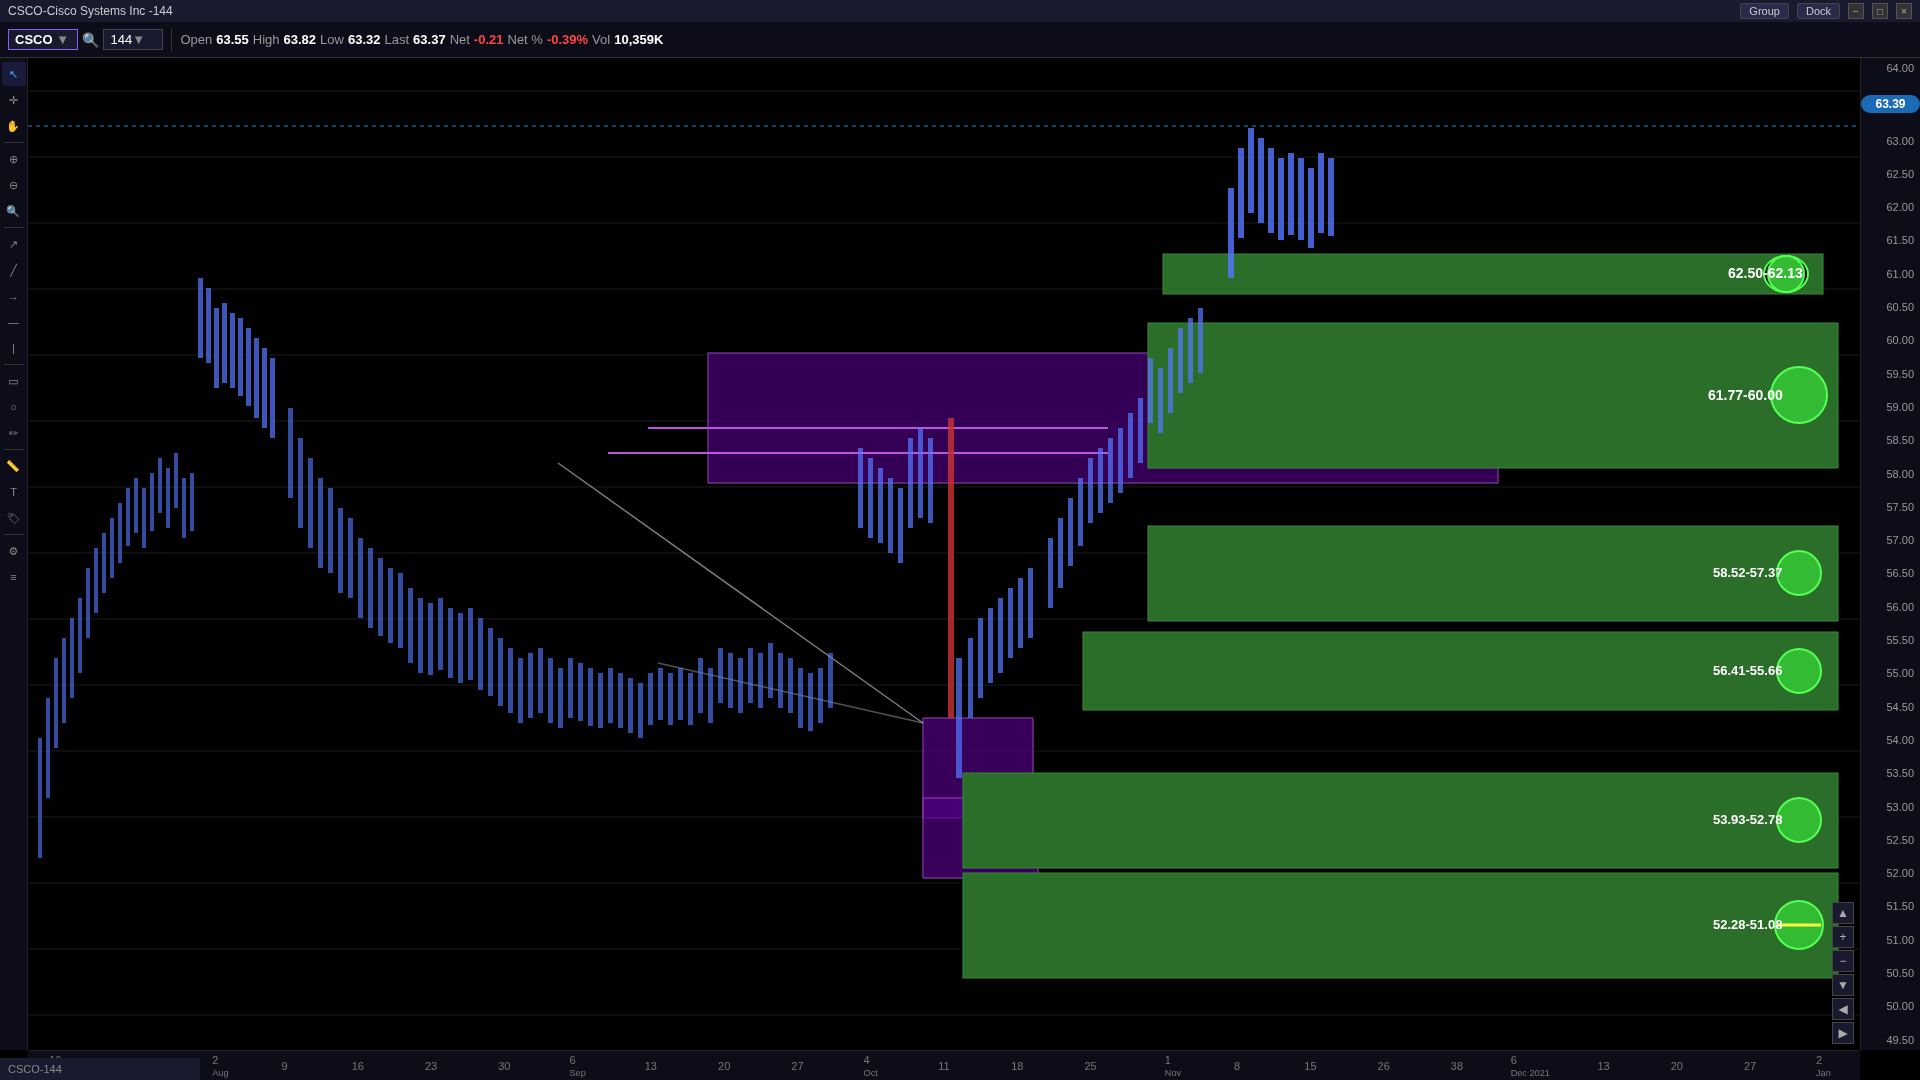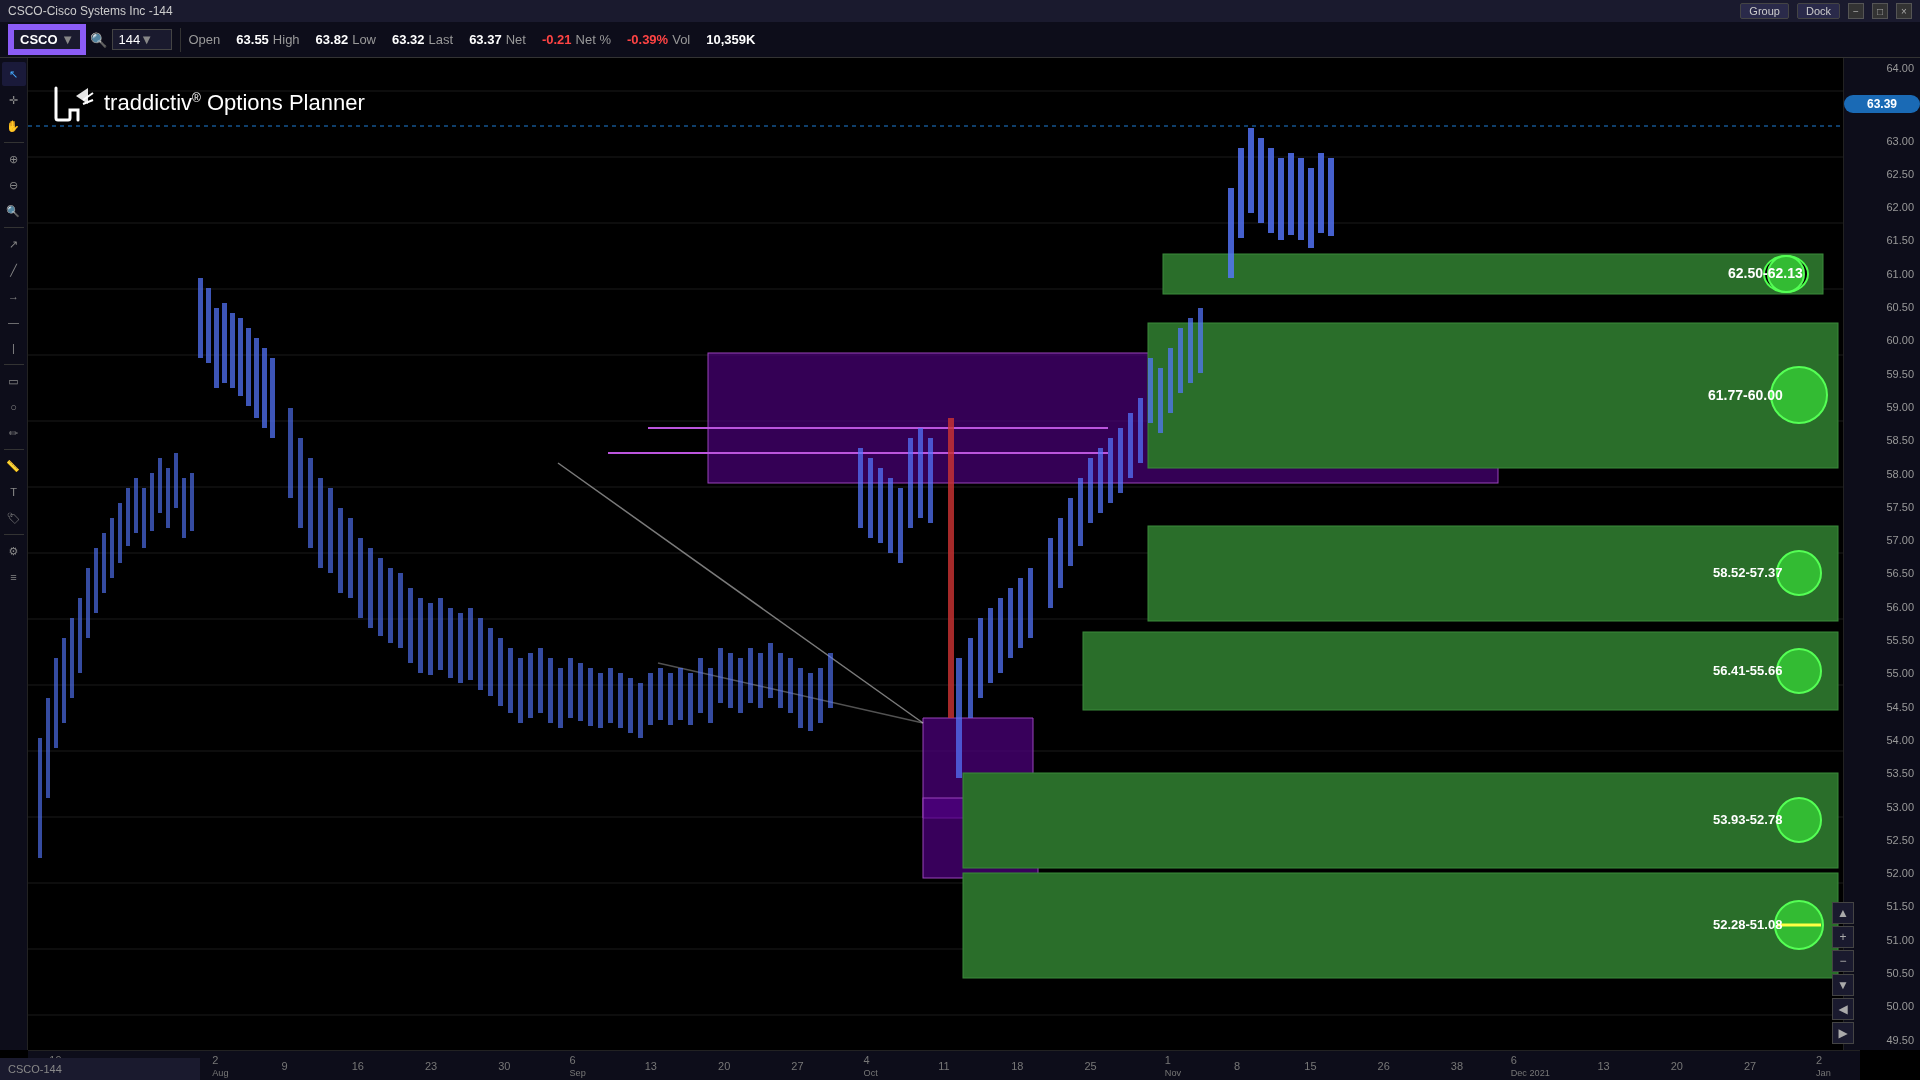--- a/index.html
+++ b/index.html
@@ -58,42 +58,42 @@
       background: #0d0d1a;
       display: flex;
       align-items: center;
       padding: 0 8px;
       gap: 4px;
       border-bottom: 1px solid #333;
       z-index: 99;
     }
     .toolbar-symbol {
       background: #1a1a2e;
-      border: 6px solid #8b5cf6;
+      border: 1px solid #8b5cf6;
       color: #fff;
       padding: 2px 6px;
       font-size: 13px;
       font-weight: bold;
       min-width: 70px;
     }
     .toolbar-interval {
       background: #1a1a2e;
       border: 1px solid #444;
       color: #fff;
       padding: 2px 6px;
       font-size: 13px;
       min-width: 60px;
       display: flex;
       align-items: center;
     }
     .toolbar-sep { width: 1px; height: 24px; background: #333; margin: 0 4px; }
     .price-field {
       display: flex;
       align-items: center;
-      gap: 16px;
+      gap: 4px;
       font-size: 13px;
       justify-content: center;
     }
     .price-label { color: #999; }
     .price-value { color: #fff; font-weight: bold; }
     .price-value.negative { color: #ff4444; }
 
     
     #left-tools {
       position: absolute;
@@ -118,21 +118,21 @@
       font-size: 11px;
       border-radius: 2px;
     }
     .tool-btn.active { color: #4af; background: #1a1a3a; }
     .tool-sep { width: 20px; height: 1px; background: #333; margin: 2px 0; }
 
     
     #right-axis {
       position: absolute;
       top: 58px; right: 0;
-      width: 77px;
+      width: 60px;
       bottom: 30px;
       background: #0d0d1a;
       border-left: 1px solid #222;
       z-index: 98;
       display: flex;
       flex-direction: column;
       justify-content: space-between;
       padding: 4px 0;
     }
     .price-tick {
@@ -315,34 +315,20 @@
   <div class="tool-btn">📏</div>
   <div class="tool-btn">T</div>
   <div class="tool-btn">🏷</div>
   <div class="tool-sep"></div>
   <div class="tool-btn">⚙</div>
   <div class="tool-btn">≡</div>
 </div>
 
 <div id="chart-area">
 
-  <div id="logo">
-    <div class="logo-icon">
-      <svg width="50" height="50" viewBox="0 0 50 50">
-        <rect width="50" height="50" fill="none"></rect>
-        <path d="M8,10 L8,40 Q8,42 10,42 L20,42 Q22,42 22,40 L22,32 L30,32 L30,42" stroke="white" stroke-width="3" fill="none" stroke-linecap="round"></path>
-        <path d="M28,18 L40,10 L40,26 Z" fill="white" opacity="0.9"></path>
-        <path d="M35,22 L45,15" stroke="white" stroke-width="2"></path>
-        <path d="M35,26 L45,22" stroke="white" stroke-width="2"></path>
-      </svg>
-    </div>
-    <div style="font-size:22px;color:#fff;">
-      <span>traddictiv<sup style="font-size:12px;">®</sup> Options Planner</span>
-    </div>
-  </div>
 
   <svg id="chart-svg" viewBox="0 0 1832 992" preserveAspectRatio="none">
 
     <g stroke="#1a1a1a" stroke-width="1">
       <line x1="0" y1="33" x2="1832" y2="33"></line>
       <line x1="0" y1="99" x2="1832" y2="99"></line>
       <line x1="0" y1="165" x2="1832" y2="165"></line>
       <line x1="0" y1="231" x2="1832" y2="231"></line>
       <line x1="0" y1="297" x2="1832" y2="297"></line>
       <line x1="0" y1="363" x2="1832" y2="363"></line>

